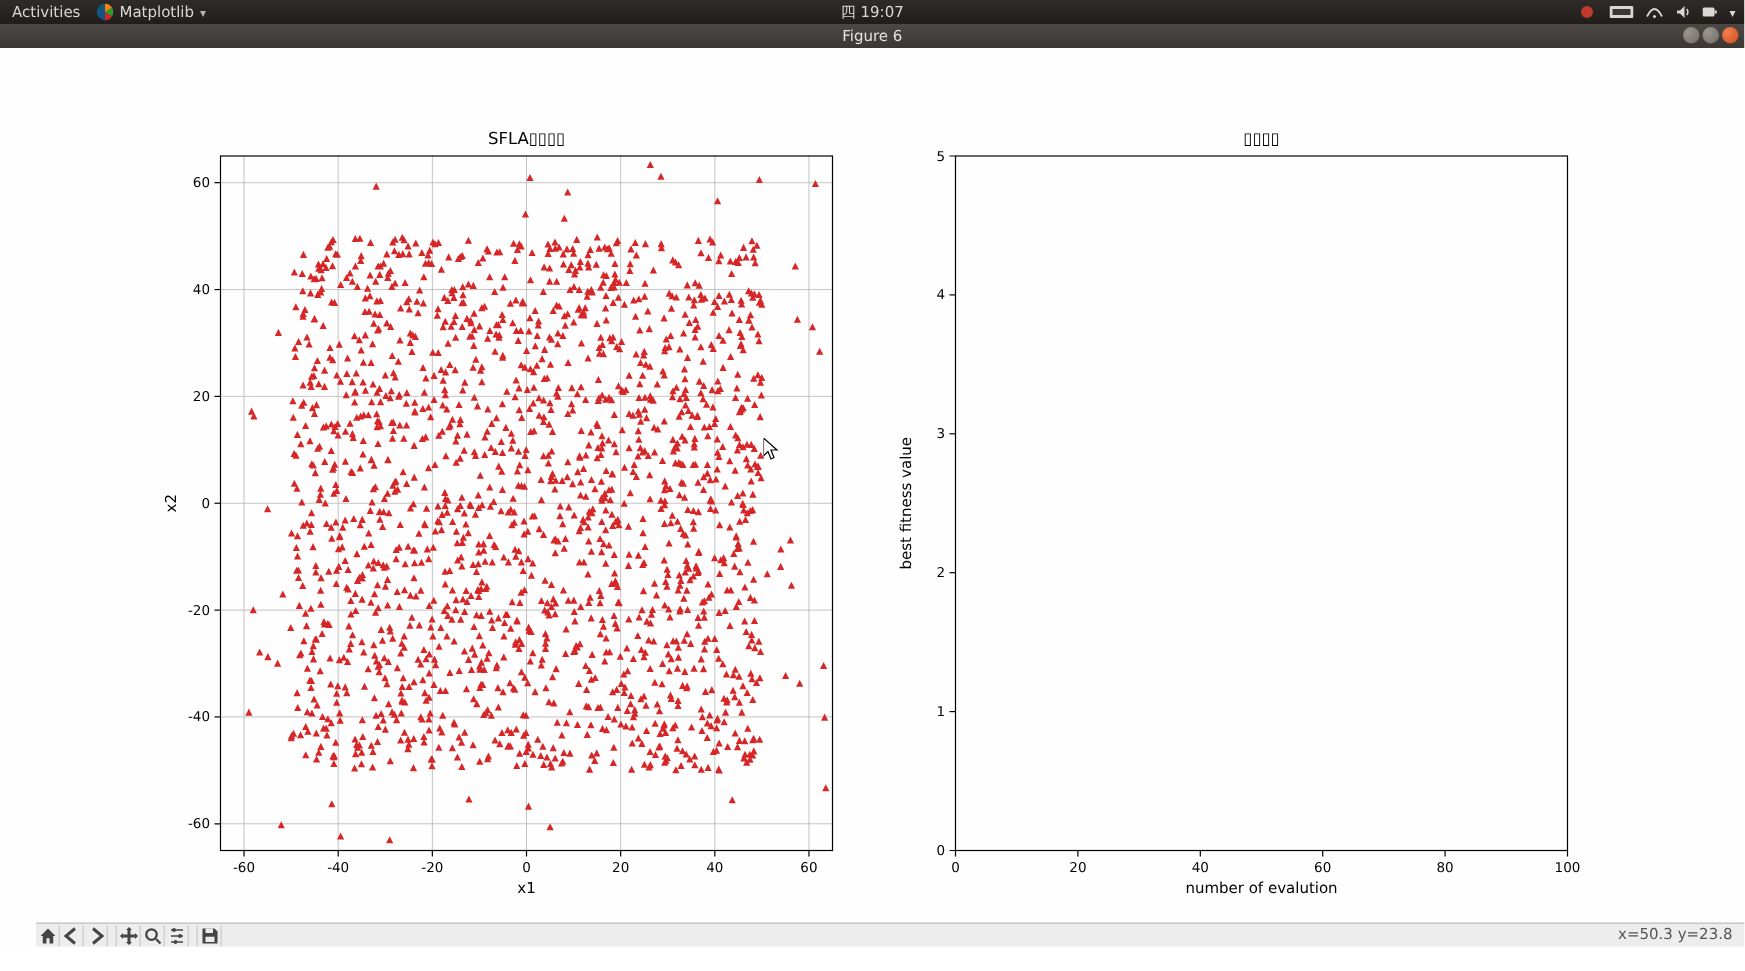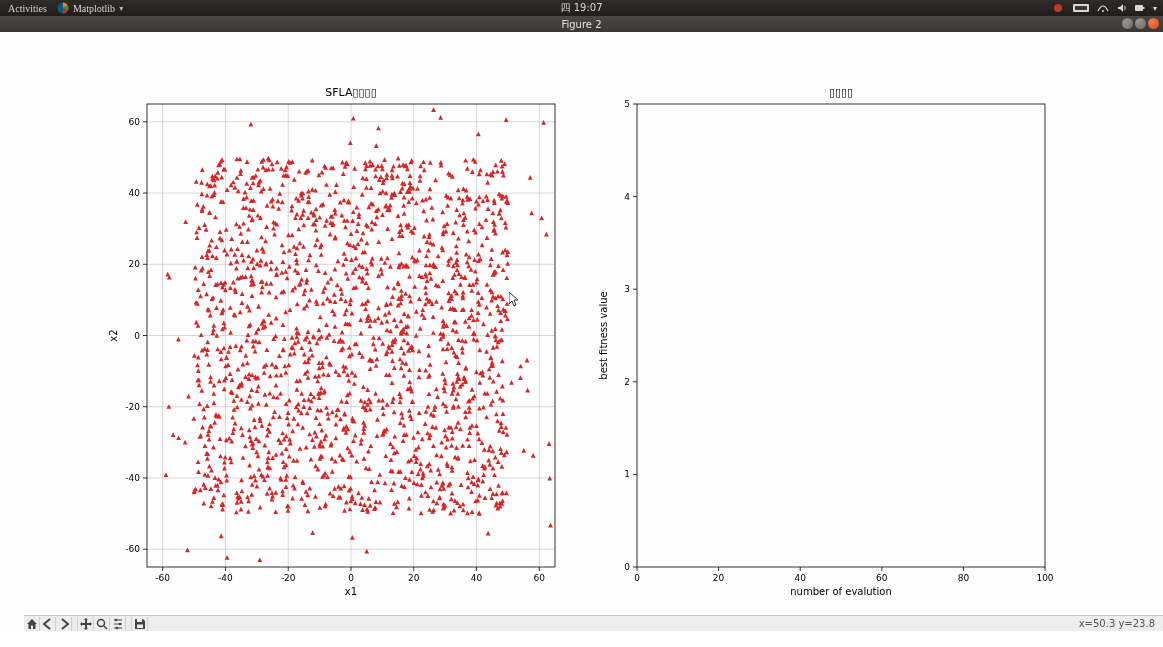--- a/index.html
+++ b/index.html
@@ -4,21 +4,21 @@
 <style>
   * { box-sizing: border-box; margin: 0; padding: 0; }
   html, body { width: 1163px; height: 647px; font-family: "DejaVu Sans", "Ubuntu", sans-serif; overflow: hidden; background:#fff; }
   
   .topbar {
     height: 16px; width: 100%;
     background: linear-gradient(#2f2b28,#201d1b);
     color: #d9d6d3; font-size: 10px; display:flex; align-items:center;
     position:relative;
   }
-  .topbar .left { display:flex; align-items:center; gap:10px; padding-left:8px;font-family:Liberation Serif, serif;}
+  .topbar .left { display:flex; align-items:center; gap:10px; padding-left:8px;}
   .topbar .app { display:flex; align-items:center; gap:4px; }
   .topbar .app .caret { font-size:8px; opacity:.8;}
   .topbar .center { position:absolute; left:50%; transform:translateX(-50%);}
   .topbar .right { position:absolute; right:6px; display:flex; gap:8px; align-items:center;}
   .topbar svg { display:block; }
   
   .titlebar {
     height: 16px; width:100%;
     background: linear-gradient(#4a4744,#3a3734);
     color:#e6e3df; font-size:10px;
@@ -93,21 +93,21 @@
       </svg>
     <svg width="10" height="10">
         <rect x="0" y="2" width="8" height="6" rx="1" fill="#d9d6d3"></rect>
         <rect x="8" y="4" width="1.5" height="2" fill="#d9d6d3"></rect>
       </svg>
     <span style="font-size:8px;">▾</span>
   </div>
 </div>
 
 <div class="titlebar">
-  <span>Figure 2</span>
+  <span>Figure 6</span>
   <div class="winbtns">
     <div class="winbtn min"></div>
     <div class="winbtn max"></div>
     <div class="winbtn close"></div>
   </div>
 </div>
 
 <div class="canvas-area">
   <svg class="figure" viewBox="0 0 1163 599">
 

